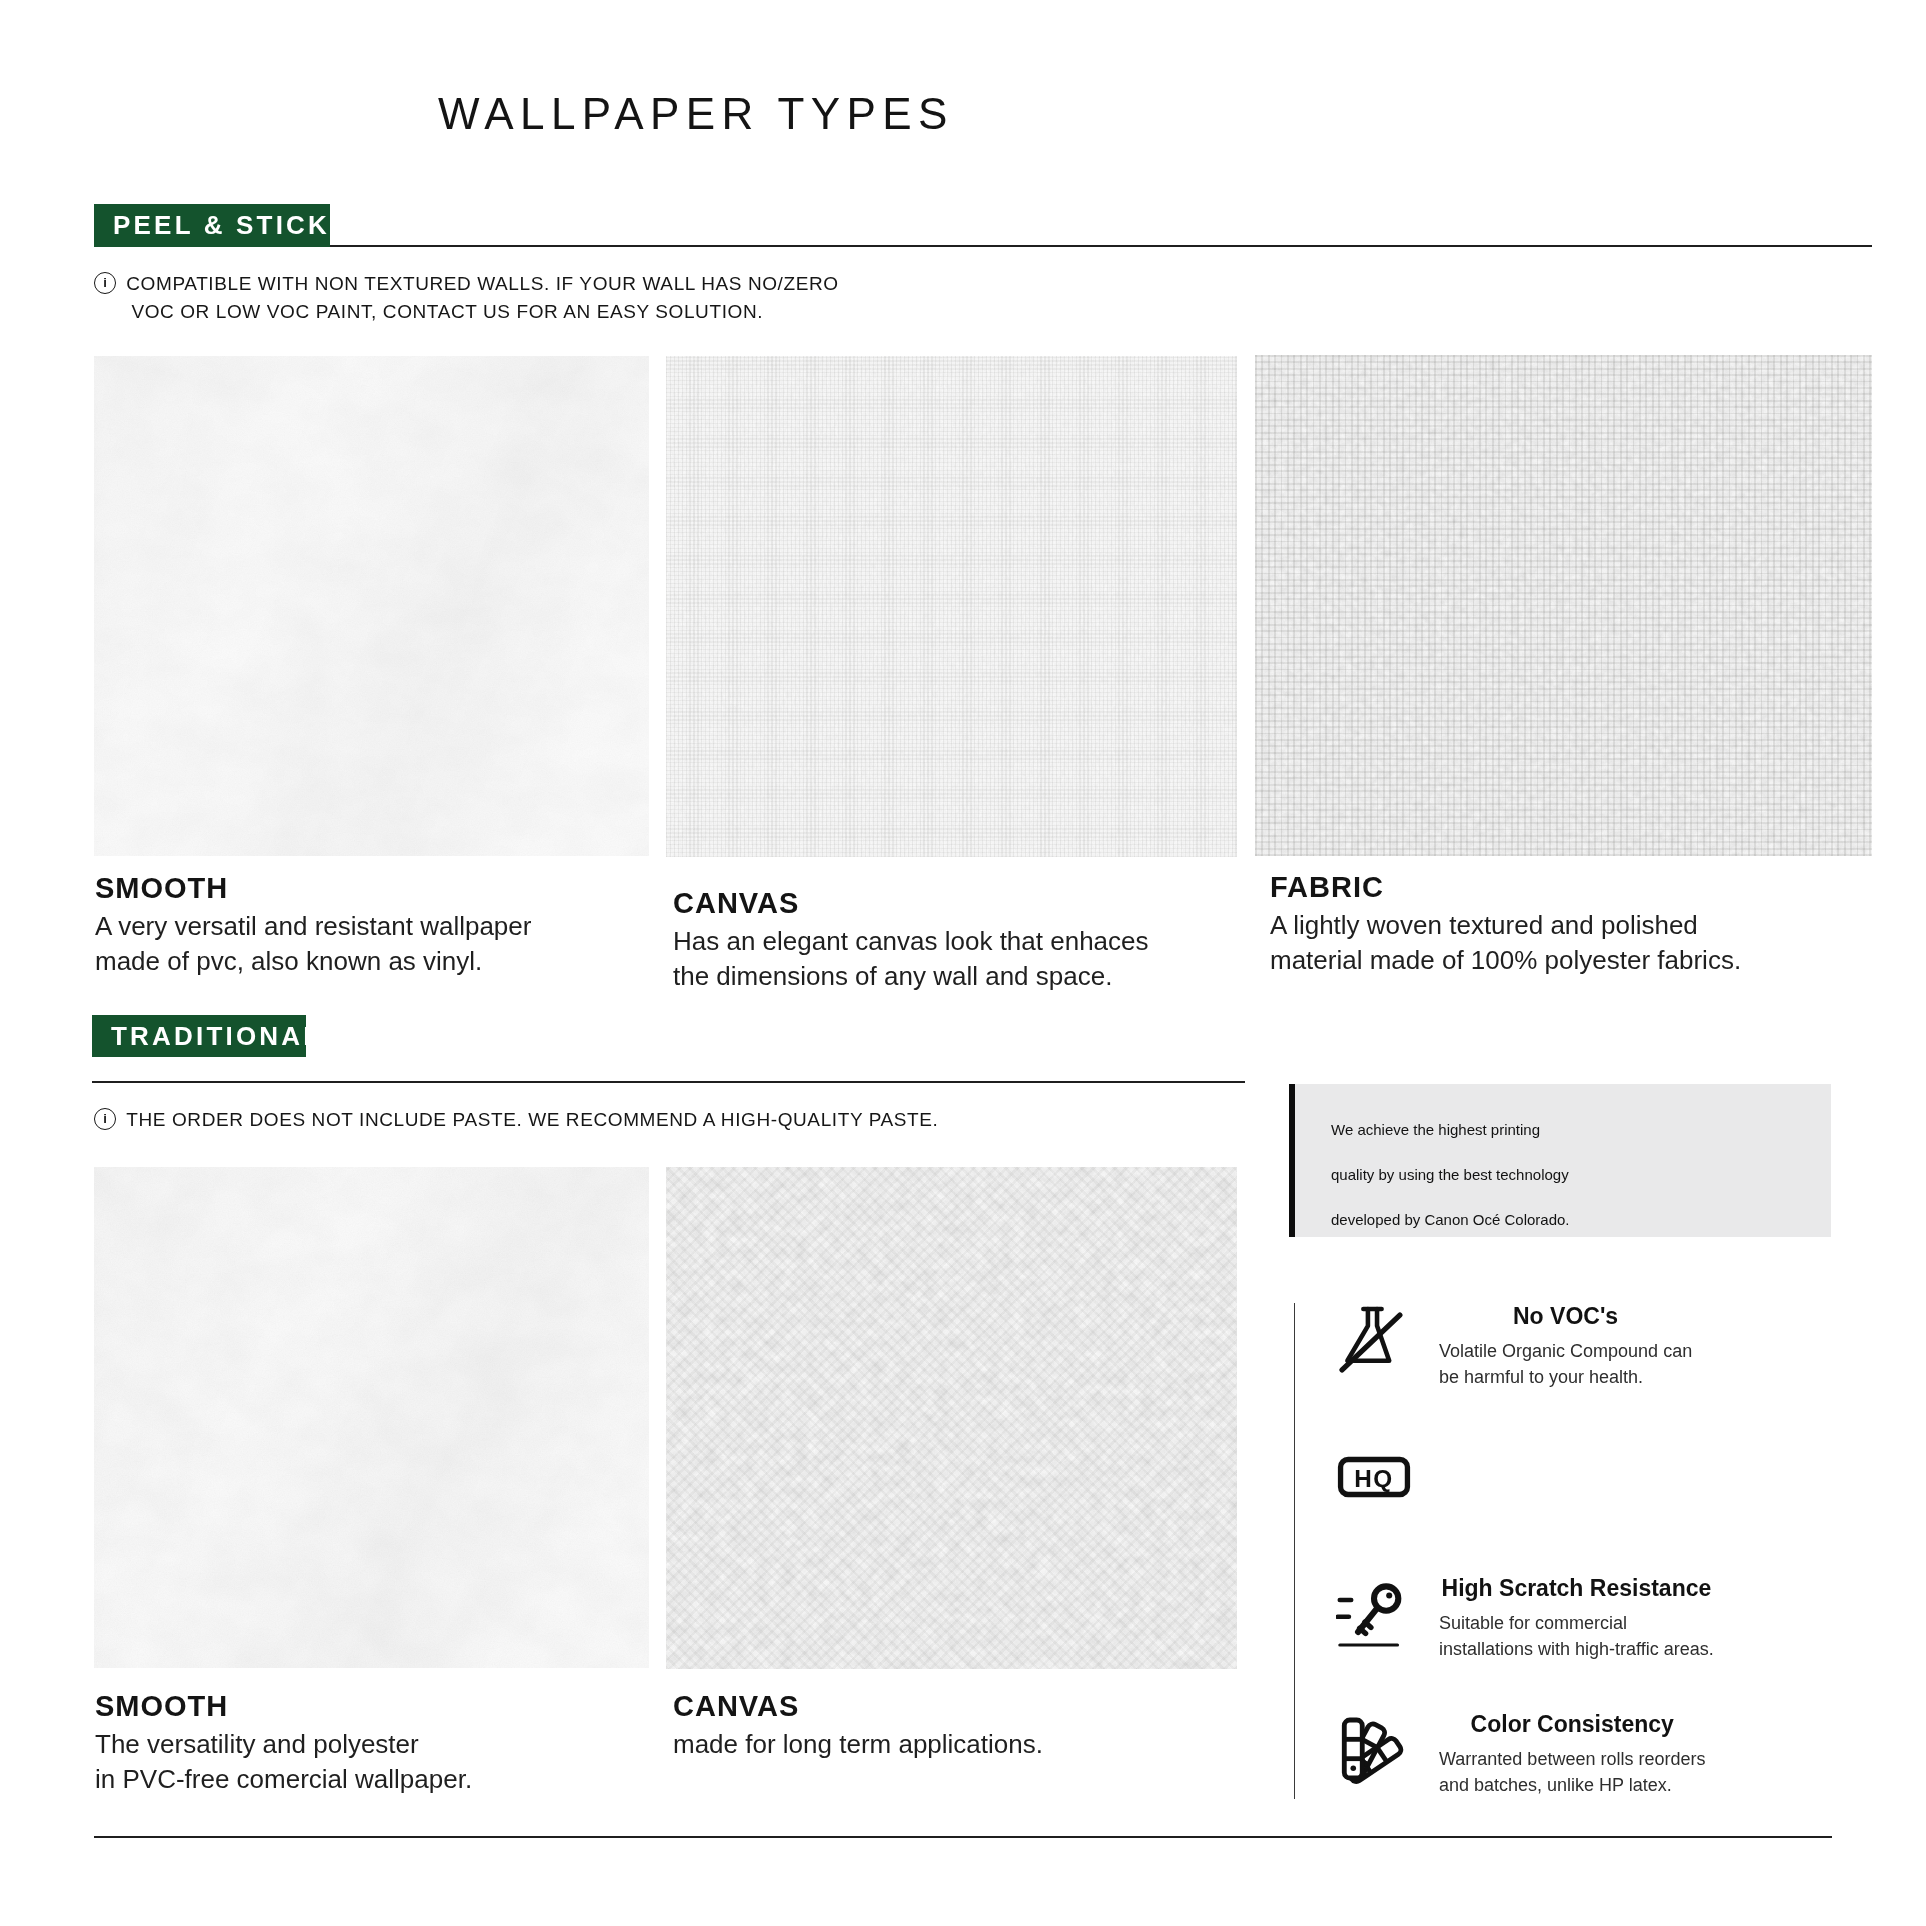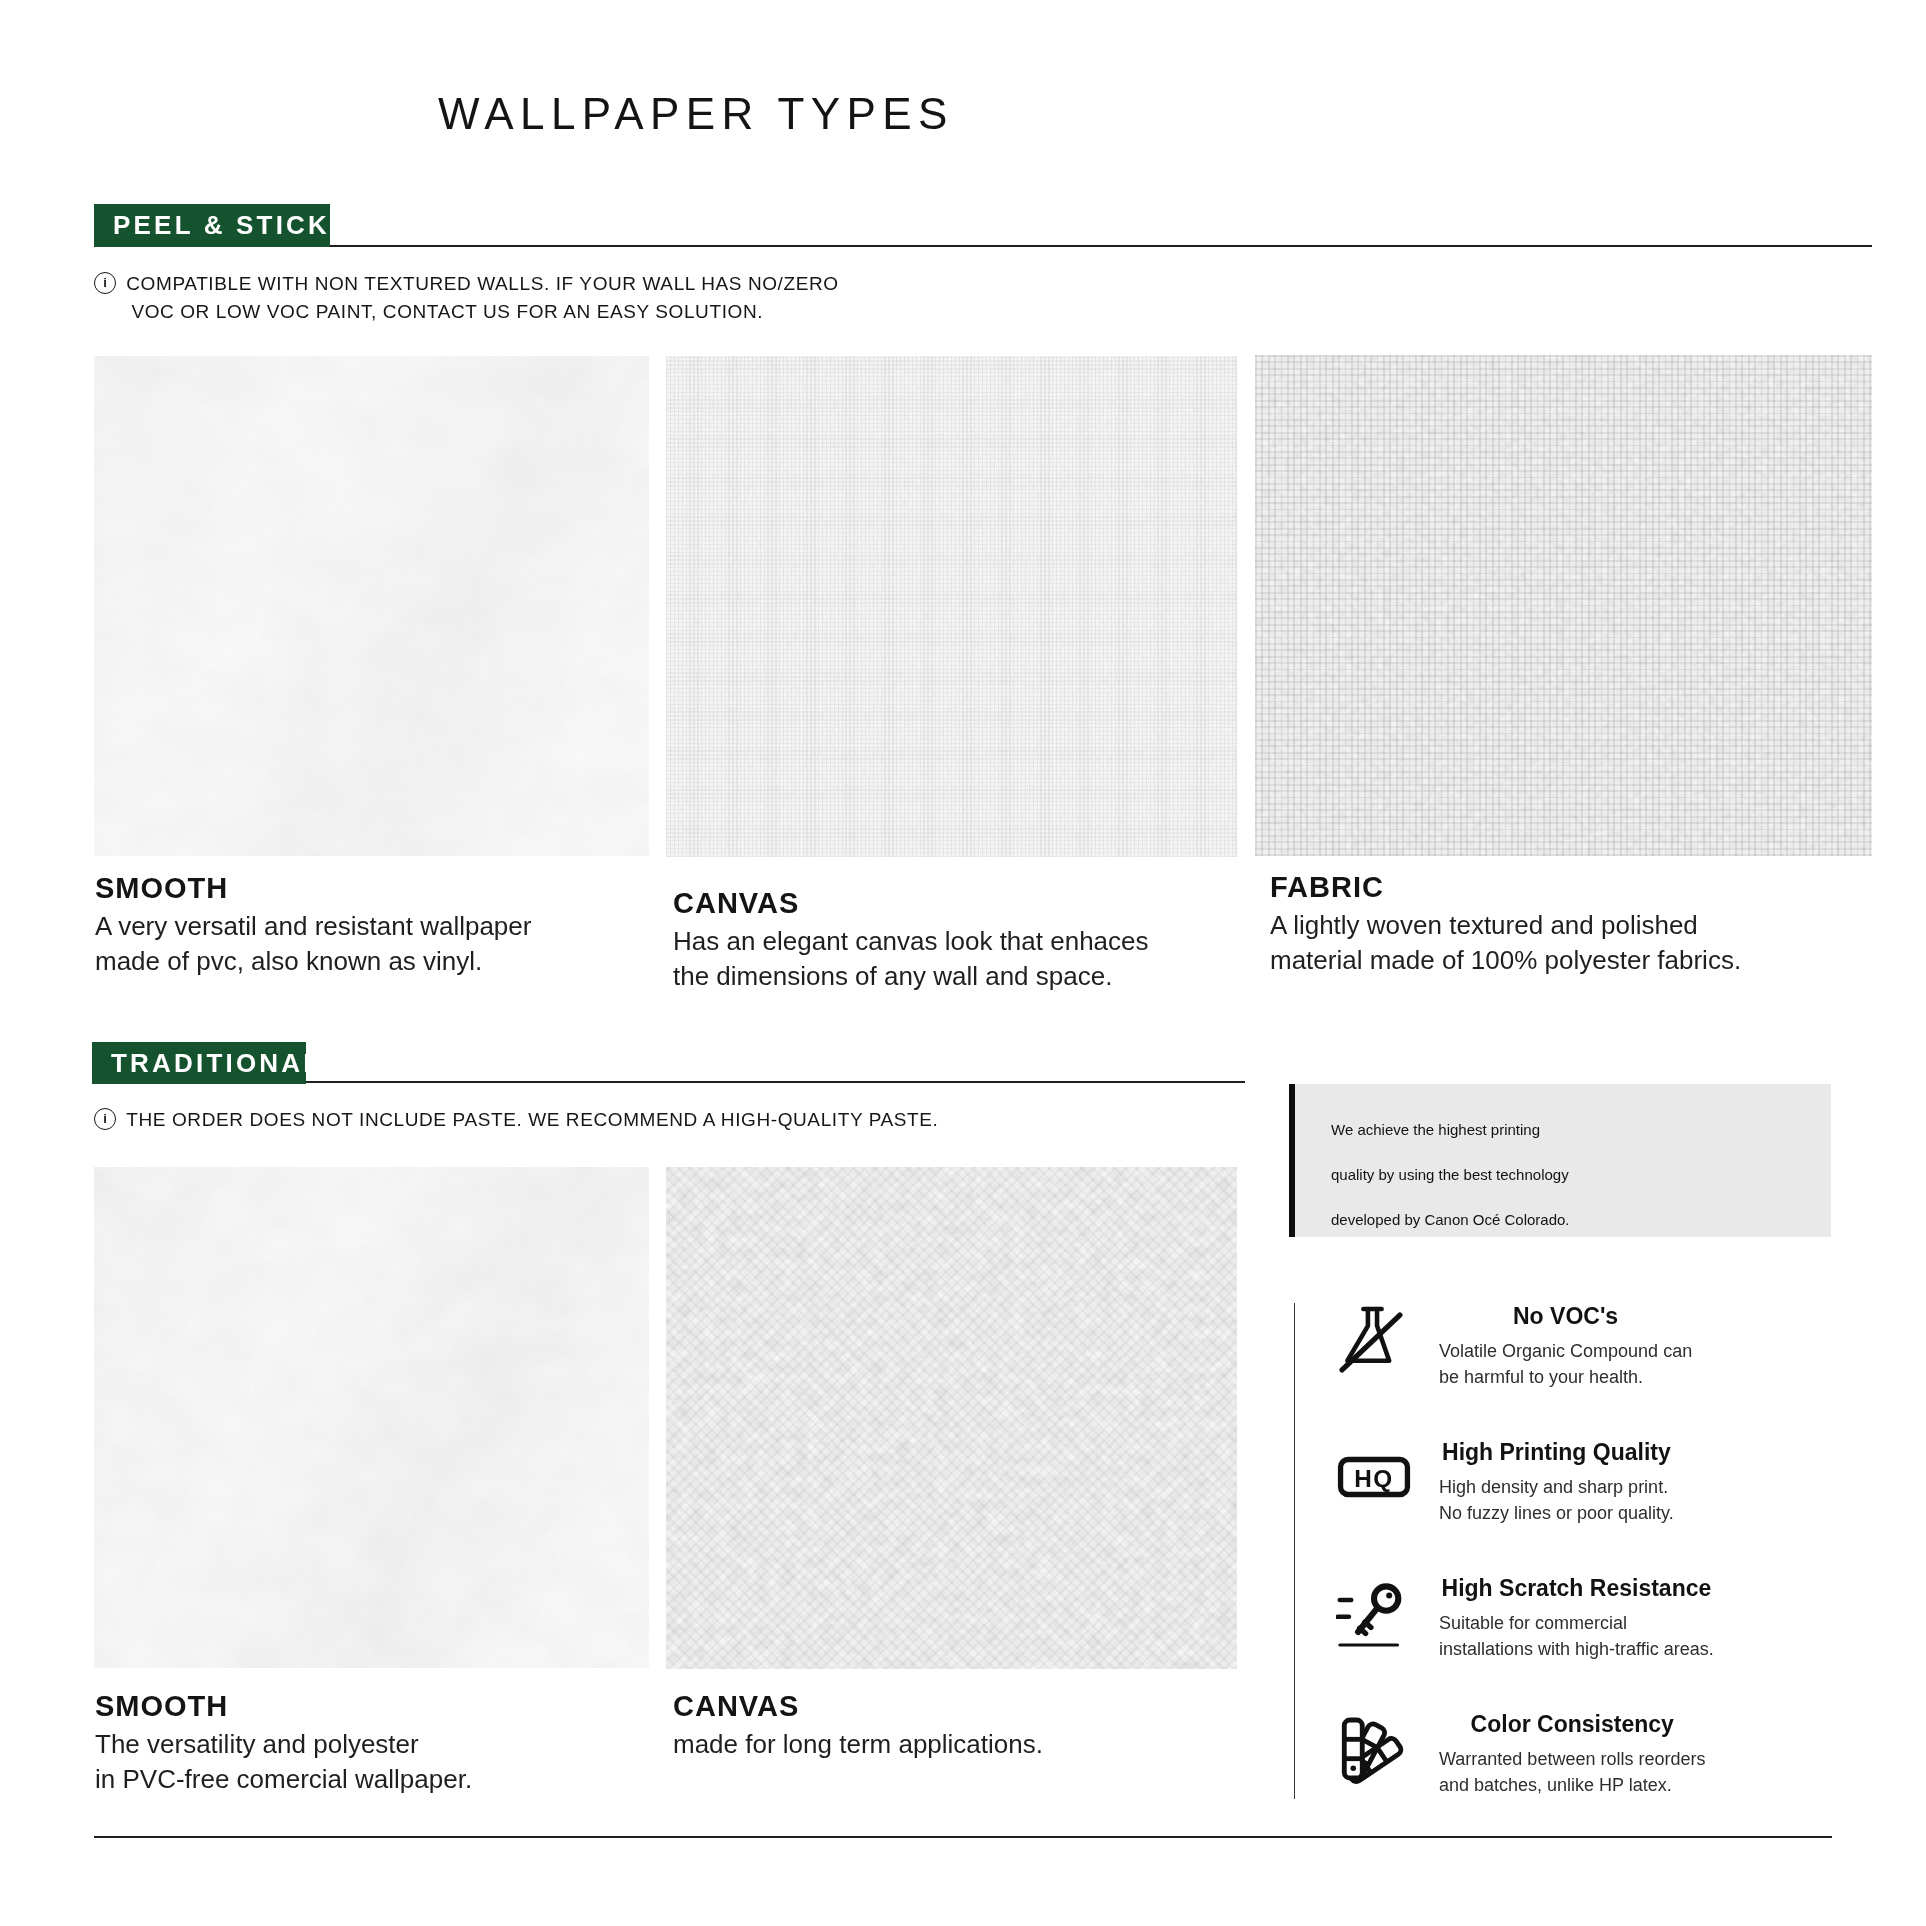--- a/index.html
+++ b/index.html
@@ -179,21 +179,21 @@
   </div>
   <div class="abs cap" style="left:1270px;top:871px">
     <h3>FABRIC</h3>
     <div class="d">
       <div>A lightly woven textured and polished</div>
       <div>material made of 100% polyester fabrics.</div>
     </div>
   </div>
 
   <div class="hr" style="left:92px;top:1081px;width:1153px"></div>
-  <div class="abs sec-label" style="left:92px;top:1042px;width:214px;height:42px">TRADITIONAL</div>
+  <div class="abs sec-label" style="left:92px;top:1015px;width:214px;height:42px">TRADITIONAL</div>
 
   <div class="abs note" style="left:94px;top:1106px">
     <span class="info-ic">
         <span>i</span>
       </span>
     <div class="note-text">
       <div>THE ORDER DOES NOT INCLUDE PASTE. WE RECOMMEND A HIGH-QUALITY PASTE.</div>
     </div>
   </div>
 
@@ -248,27 +248,20 @@
         </div>
       </div>
     </div>
 
     <div class="feature" style="top:136px">
       <div class="f-icon">
         <svg viewBox="0 0 100 100" fill="none">
           <rect x="6" y="27" width="88" height="46" rx="10" stroke="#111111" stroke-width="7"></rect>
           <text x="50" y="63" text-anchor="middle" font-family="Liberation Sans, sans-serif" font-size="32" font-weight="bold" letter-spacing="2" fill="#111111" stroke="none">HQ</text>
         </svg>
-      </div>
-      <div class="f-text">
-        <div class="t">High Printing Quality</div>
-        <div class="d">
-          <div>High density and sharp print.</div>
-          <div>No fuzzy lines or poor quality.</div>
-        </div>
       </div>
     </div>
 
     <div class="feature" style="top:272px">
       <div class="f-icon">
         <svg viewBox="0 0 100 100" fill="none" stroke="#111111" stroke-linecap="round" stroke-linejoin="round">
           <circle cx="66" cy="31" r="16" stroke-width="8"></circle>
           <circle cx="70" cy="27" r="4" fill="#111111" stroke="none"></circle>
           <path d="M54 44 L29 75" stroke-width="8"></path>
           <path d="M38 62 l8 7" stroke-width="7"></path>

